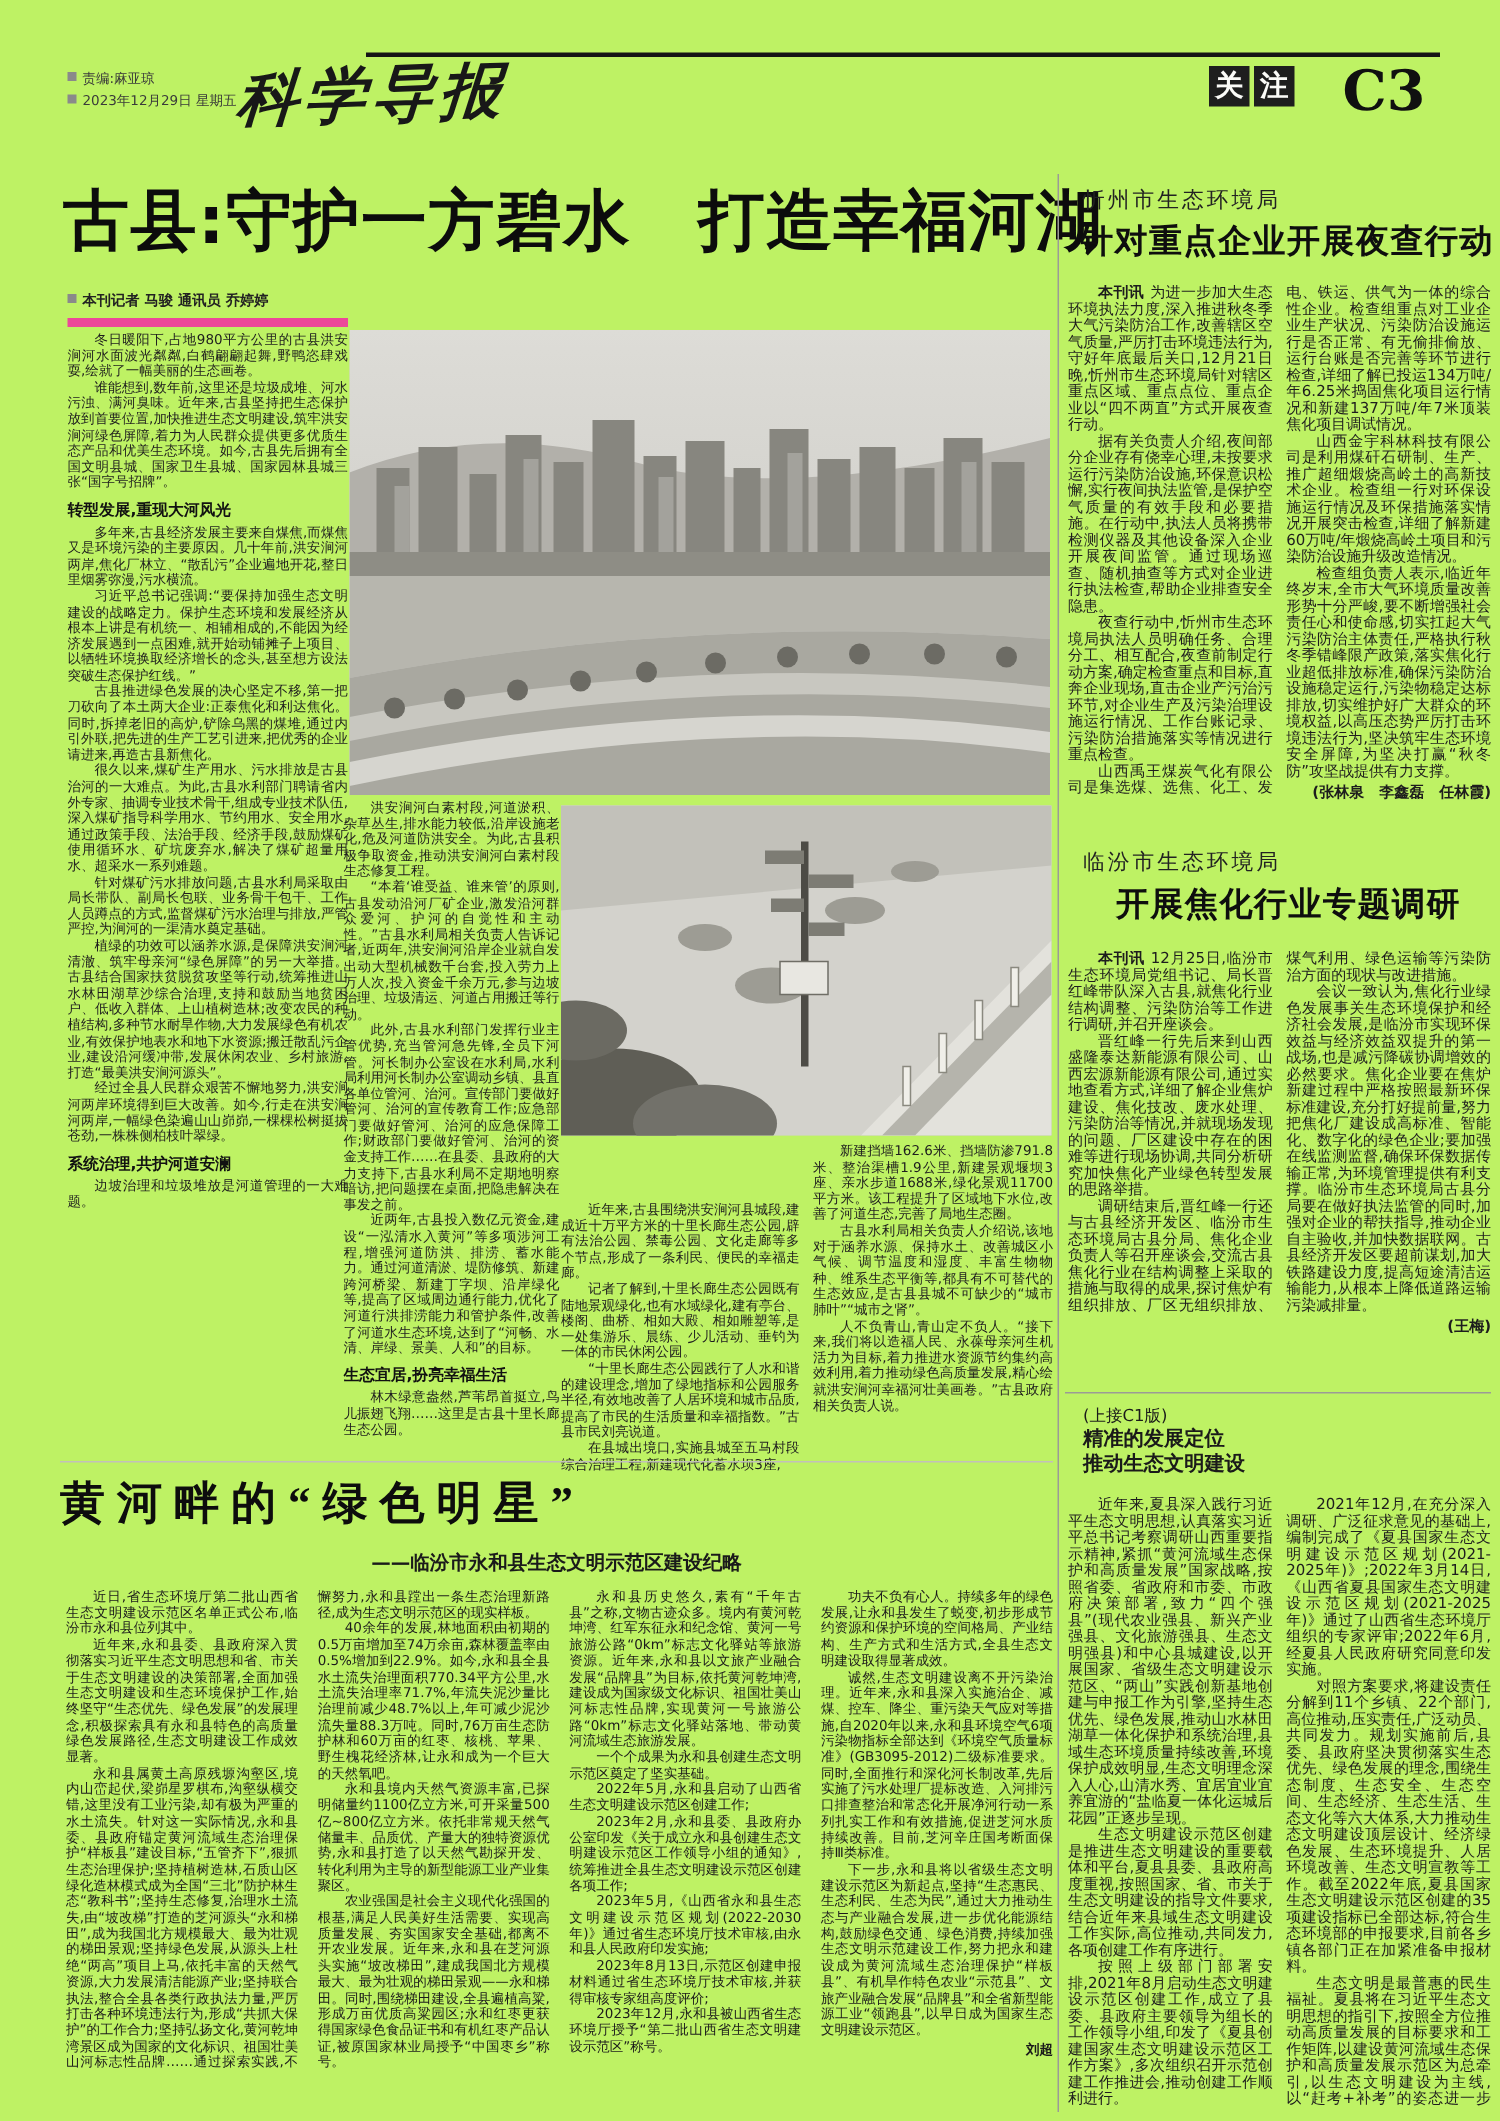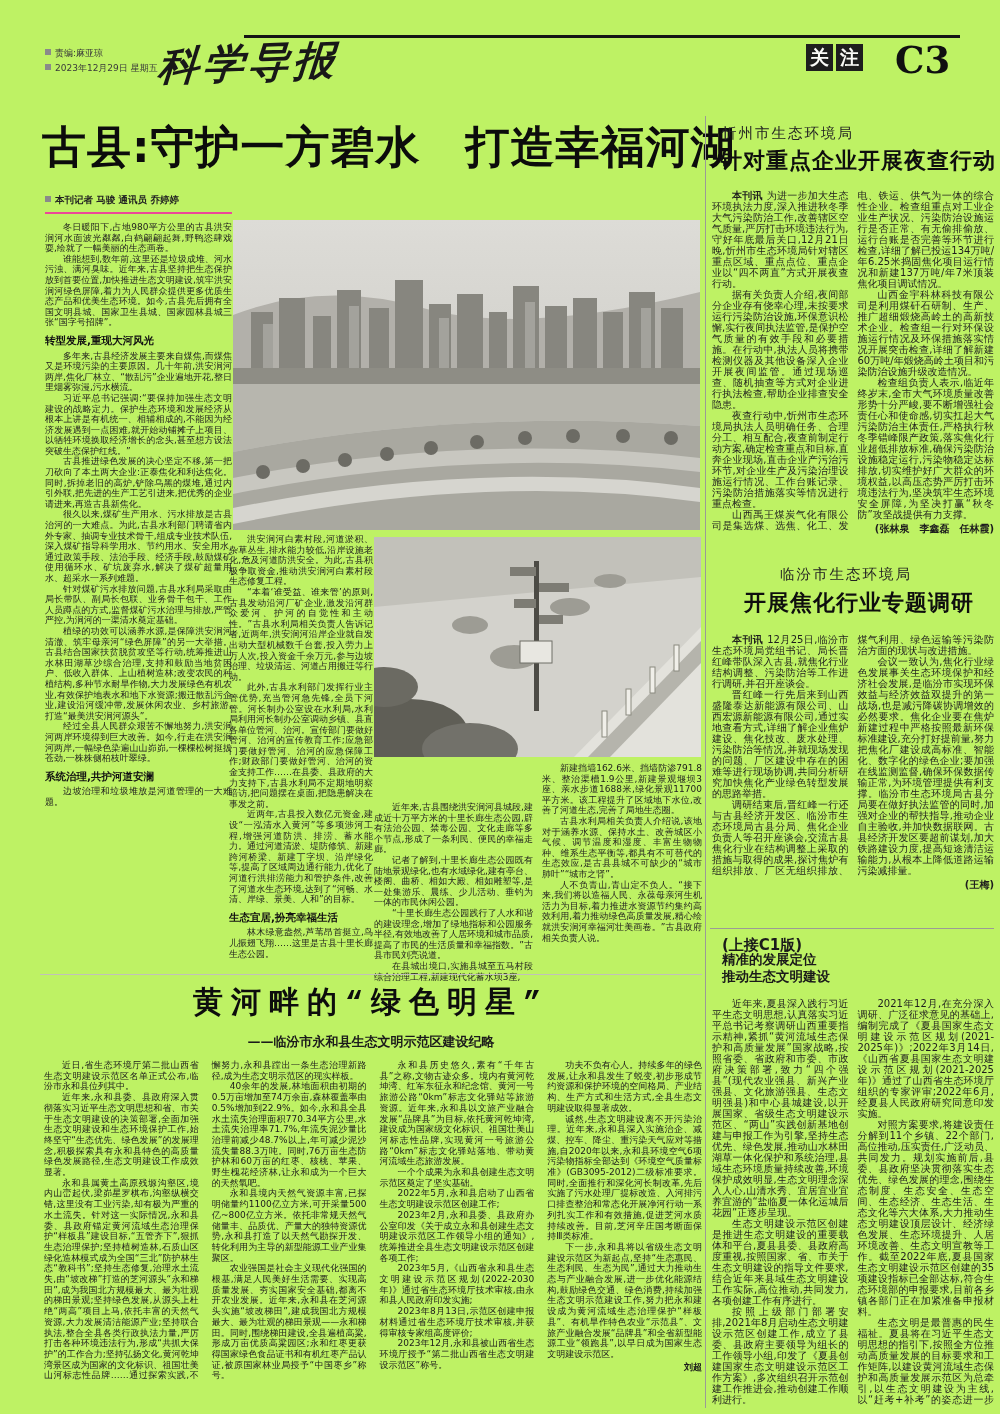--- a/index.html
+++ b/index.html
@@ -13,21 +13,21 @@
   .masthead{left:158px;top:36px;font-family:"DejaVu Serif",serif;font-style:italic;font-weight:700;
             font-size:41px;letter-spacing:4px;color:#181818;transform:skewX(-6deg) rotate(-2deg);}
   .badge{left:806px;top:44px;display:flex;gap:3px;}
   .badge span{display:inline-block;width:27px;height:27px;background:#1e1e1e;color:#fbfbf8;
               font-weight:700;font-size:19px;line-height:27px;text-align:center;}
   .page-no{left:895px;top:38px;font-family:"DejaVu Serif",serif;font-weight:700;font-size:37px;color:#101010;}
   
   .headline{left:42px;top:118px;width:660px;font-size:44px;font-weight:900;letter-spacing:1px;
             white-space:nowrap;color:#0c0c0c;font-family:"DejaVu Sans",sans-serif;}
   .byline{left:45px;top:194px;width:187px;font-size:9.5px;font-weight:700;color:#222;
-          border-bottom:2px solid #ec4899;padding-bottom:5px;white-space:nowrap;}
+          border-bottom:6px solid #ec4899;padding-bottom:5px;white-space:nowrap;}
   .ncol{text-align:justify;font-size:9px;line-height:10.6px;color:#1d1d1d;overflow:hidden;}
   .ncol p{margin:0;text-indent:2em;}
   .ncol h4{font-size:10.5px;margin:7px 0 5px;font-weight:700;color:#111;text-indent:0;}
   .col-left{left:45px;top:222px;width:187px;height:743px;}
   .col-mid{left:229px;top:534px;width:144px;height:431px;}
   .col-a{left:374px;top:802px;width:159px;height:202px;}
   .col-b{left:542px;top:763px;width:160px;height:202px;}
   .photo{background:#cfcec9;}
   .photo1{left:233px;top:220px;width:467px;height:310px;}
   .photo2{left:374px;top:537px;width:327px;height:220px;}
@@ -35,25 +35,25 @@
   
   .side-rule{left:705px;top:116px;width:1px;height:1292px;background:#9b9b96;}
   .kicker{font-size:14.5px;color:#222;letter-spacing:2px;}
   .side-headline{font-size:22px;font-weight:800;color:#0e0e0e;letter-spacing:1px;white-space:nowrap;}
   .side-body{column-count:2;column-gap:9px;text-align:justify;font-size:10px;line-height:11px;
              color:#1d1d1d;overflow:hidden;}
   .side-body p{margin:0;text-indent:2em;}
   .side-body p.authors{text-align:right;font-weight:700;text-indent:0;margin-top:3px;}
   .lead{font-weight:700;margin-right:4px;margin-top:12px;}
   .sep2{left:710px;top:928px;width:284px;height:1px;background:#9b9b96;}
-  .cont-note{left:722px;top:936px;font-size:15px;font-weight:700;}
+  .cont-note{left:722px;top:936px;font-size:11px;font-weight:400;}
   .cont-head{left:722px;top:951px;font-size:13.5px;font-weight:700;line-height:16.5px;}
   
   .bottom-rule{left:40px;top:974px;width:662px;height:1px;background:#c2c0ba;}
-  .feature-headline{left:40px;top:982px;width:662px;text-align:center;font-family:Liberation Mono, monospace;
+  .feature-headline{left:40px;top:982px;width:662px;text-align:left;font-family:Liberation Serif, serif;
                     font-weight:700;font-size:30px;letter-spacing:8px;color:#0d0d0d;}
   .feature-subtitle{left:40px;top:1033px;width:662px;text-align:center;font-weight:700;font-size:13px;color:#1a1a1a;}
   .feature-body{left:44px;top:1060px;width:658px;height:348px;column-count:4;column-gap:13px;
                 text-align:justify;font-size:9px;line-height:10.7px;overflow:hidden;}
   .feature-body p{margin:0;text-indent:2em;}
   .feature-body p.authors{text-align:right;font-weight:700;text-indent:0;margin-top:2px;}
 </style>
 </head>
 <body>
 
@@ -202,21 +202,21 @@
   <div class="abs side-body" style="left:712px;top:190px;width:282px;height:356px;">
       <p><b class="lead">本刊讯</b>为进一步加大生态环境执法力度,深入推进秋冬季大气污染防治工作,改善辖区空气质量,严厉打击环境违法行为,守好年底最后关口,12月21日晚,忻州市生态环境局针对辖区重点区域、重点点位、重点企业以“四不两直”方式开展夜查行动。</p>
       <p>据有关负责人介绍,夜间部分企业存有侥幸心理,未按要求运行污染防治设施,环保意识松懈,实行夜间执法监管,是保护空气质量的有效手段和必要措施。在行动中,执法人员将携带检测仪器及其他设备深入企业开展夜间监管。通过现场巡查、随机抽查等方式对企业进行执法检查,帮助企业排查安全隐患。</p>
       <p>夜查行动中,忻州市生态环境局执法人员明确任务、合理分工、相互配合,夜查前制定行动方案,确定检查重点和目标,直奔企业现场,直击企业产污治污环节,对企业生产及污染治理设施运行情况、工作台账记录、污染防治措施落实等情况进行重点检查。</p>
       <p>山西禹王煤炭气化有限公司是集选煤、选焦、化工、发电、铁运、供气为一体的综合性企业。检查组重点对工业企业生产状况、污染防治设施运行是否正常、有无偷排偷放、运行台账是否完善等环节进行检查,详细了解已投运134万吨/年6.25米捣固焦化项目运行情况和新建137万吨/年7米顶装焦化项目调试情况。</p>
       <p>山西金宇科林科技有限公司是利用煤矸石研制、生产、推广超细煅烧高岭土的高新技术企业。检查组一行对环保设施运行情况及环保措施落实情况开展突击检查,详细了解新建60万吨/年煅烧高岭土项目和污染防治设施升级改造情况。</p>
       <p>检查组负责人表示,临近年终岁末,全市大气环境质量改善形势十分严峻,要不断增强社会责任心和使命感,切实扛起大气污染防治主体责任,严格执行秋冬季错峰限产政策,落实焦化行业超低排放标准,确保污染防治设施稳定运行,污染物稳定达标排放,切实维护好广大群众的环境权益,以高压态势严厉打击环境违法行为,坚决筑牢生态环境安全屏障,为坚决打赢“秋冬防”攻坚战提供有力支撑。</p>
       <p class="authors">(张林泉　李鑫磊　任林霞)</p>
     </div>
 
-  <div class="abs kicker" style="left:764px;top:565px;padding-left:16px;">临汾市生态环境局</div>
+  <div class="abs kicker" style="left:706px;top:565px;padding-left:16px;">临汾市生态环境局</div>
   <div class="abs side-headline" style="left:744px;top:588px;">开展焦化行业专题调研</div>
   <div class="abs side-body" style="left:712px;top:634px;width:282px;height:290px;">
       <p><b class="lead">本刊讯</b>12月25日,临汾市生态环境局党组书记、局长晋红峰带队深入古县,就焦化行业结构调整、污染防治等工作进行调研,并召开座谈会。</p>
       <p>晋红峰一行先后来到山西盛隆泰达新能源有限公司、山西宏源新能源有限公司,通过实地查看方式,详细了解企业焦炉建设、焦化技改、废水处理、污染防治等情况,并就现场发现的问题、厂区建设中存在的困难等进行现场协调,共同分析研究加快焦化产业绿色转型发展的思路举措。</p>
       <p>调研结束后,晋红峰一行还与古县经济开发区、临汾市生态环境局古县分局、焦化企业负责人等召开座谈会,交流古县焦化行业在结构调整上采取的措施与取得的成果,探讨焦炉有组织排放、厂区无组织排放、煤气利用、绿色运输等污染防治方面的现状与改进措施。</p>
       <p>会议一致认为,焦化行业绿色发展事关生态环境保护和经济社会发展,是临汾市实现环保效益与经济效益双提升的第一战场,也是减污降碳协调增效的必然要求。焦化企业要在焦炉新建过程中严格按照最新环保标准建设,充分打好提前量,努力把焦化厂建设成高标准、智能化、数字化的绿色企业;要加强在线监测监督,确保环保数据传输正常,为环境管理提供有利支撑。临汾市生态环境局古县分局要在做好执法监管的同时,加强对企业的帮扶指导,推动企业自主验收,并加快数据联网。古县经济开发区要超前谋划,加大铁路建设力度,提高短途清洁运输能力,从根本上降低道路运输污染减排量。</p>
       <p class="authors">(王梅)</p>
     </div>
 
   <div class="abs sep2"></div>

